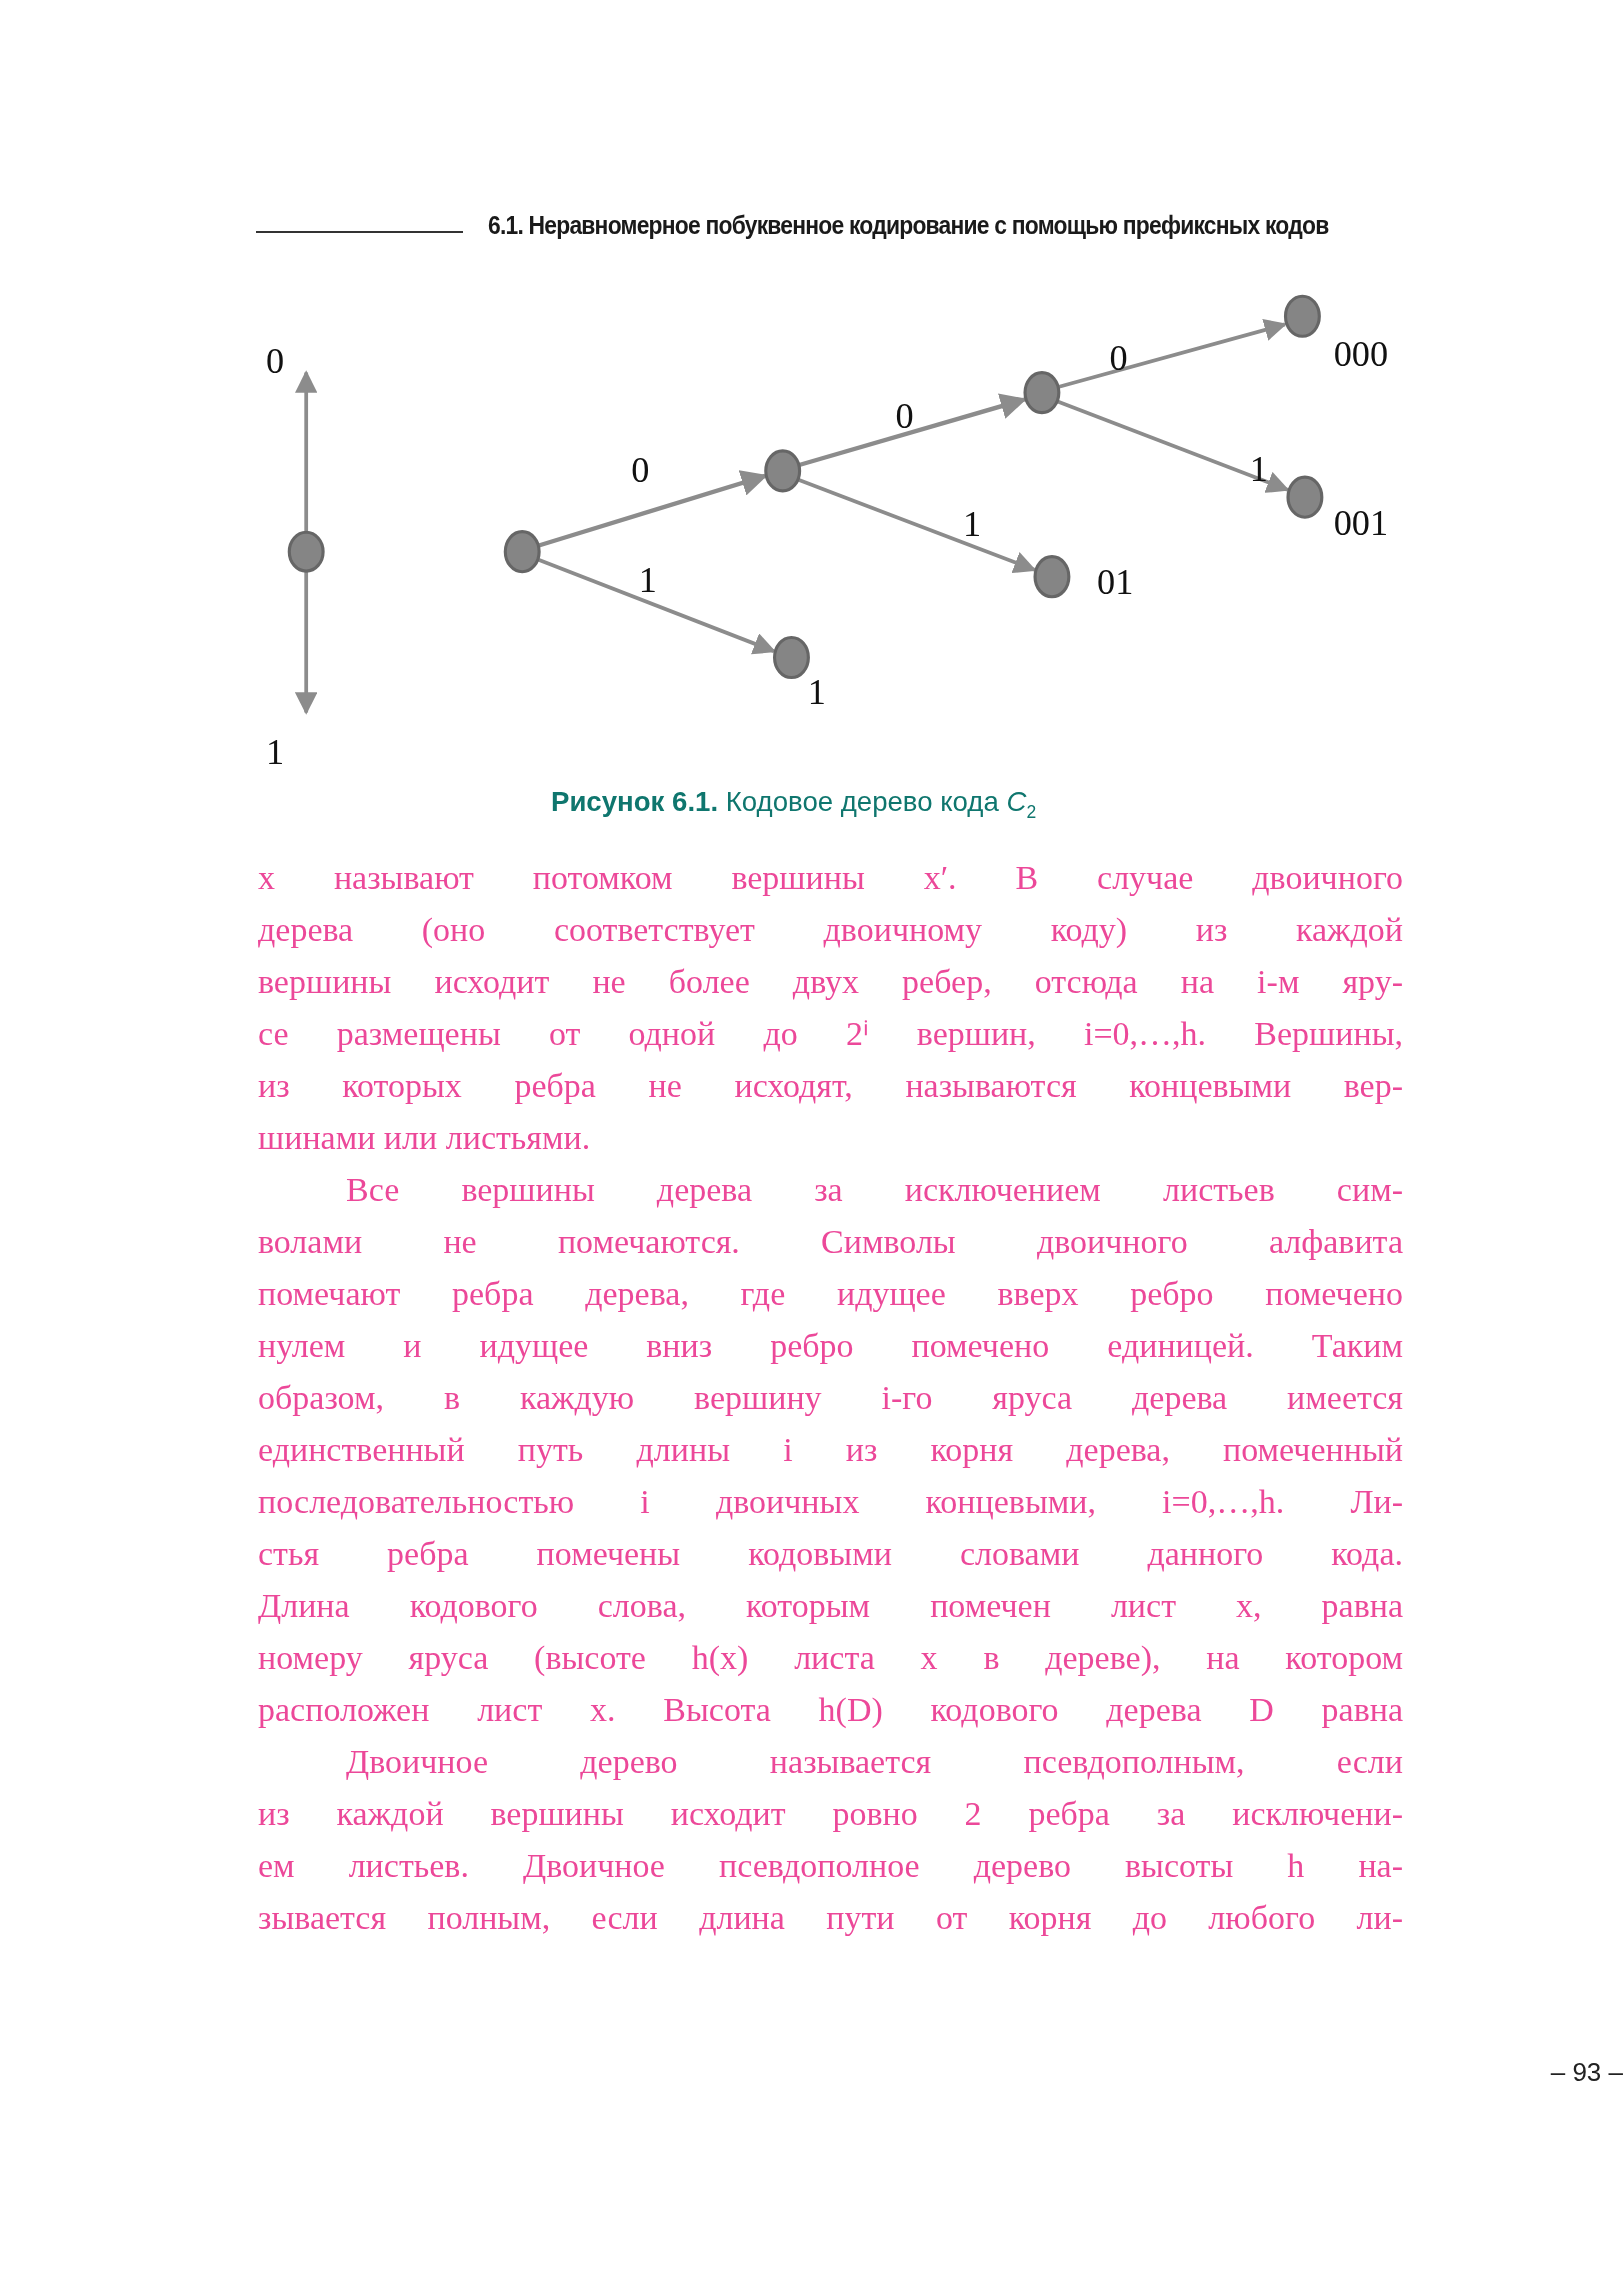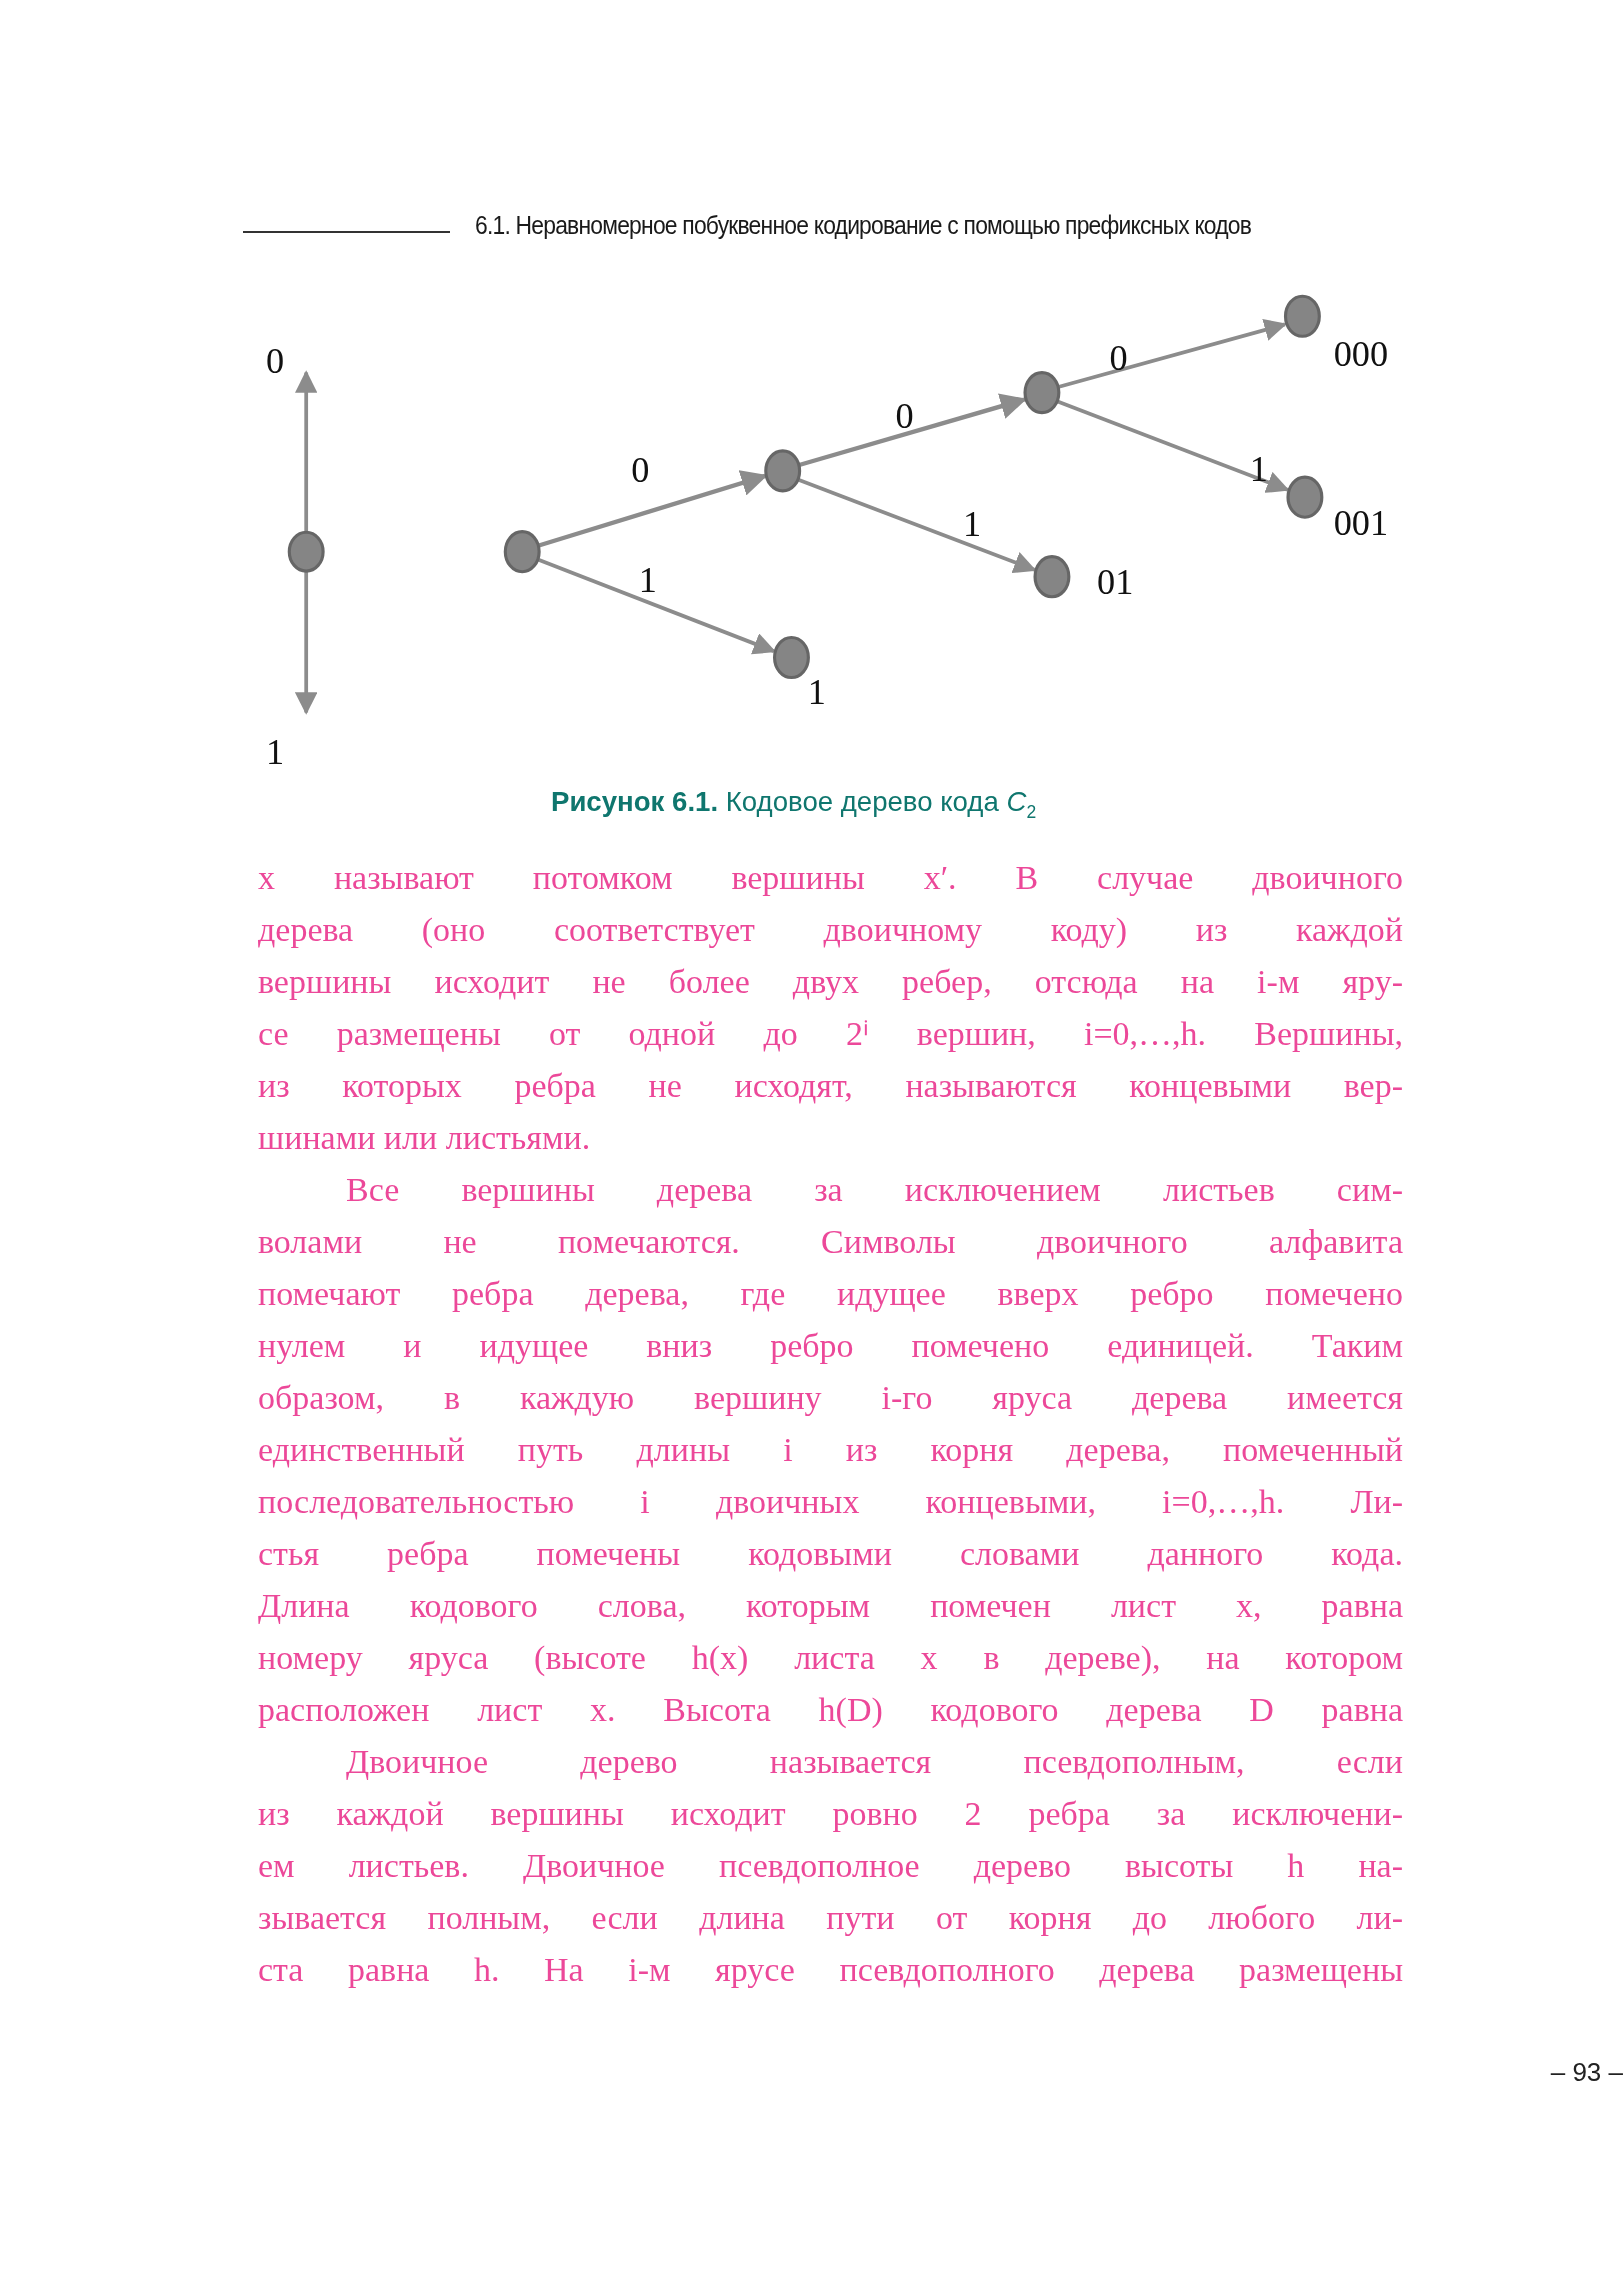--- a/index.html
+++ b/index.html
@@ -1,17 +1,17 @@
 <!DOCTYPE html>
 <html style="font-size:10px"><head>
 <meta charset="utf-8">
 <style>
   html,body{margin:0;padding:0;background:#fff;}
   body{width:1623px;height:2295px;position:relative;overflow:hidden;color:#111;}
-  .header{position:absolute;left:243px;top:210px;width:1146px;height:38px;}
+  .header{position:absolute;left:256px;top:210px;width:1146px;height:38px;font-weight:bold;}
   .header-rule{position:absolute;left:0;top:21px;width:207px;height:1.9px;background:#333;}
   .header-text{position:absolute;left:232px;top:0;font-family:"Liberation Sans",sans-serif;font-size:26px;letter-spacing:-0.9px;transform:scaleX(0.88);transform-origin:left top;white-space:nowrap;color:#1a1a1a;}
   .figure{position:absolute;left:0;top:0;width:1623px;height:789px;}
   .figure svg{position:absolute;left:0;top:0;}
   .caption{position:absolute;left:551px;top:786px;width:564px;font-family:"Liberation Sans",sans-serif;font-size:27.6px;white-space:nowrap;color:#0f766e;}
   .caption b{font-weight:bold;}
   .caption sub{font-size:17.5px;}
   .body{position:absolute;left:258px;top:852px;width:1145px;font-family:Liberation Serif, serif;font-size:34px;line-height:52px;color:#ec4899;}
   .line{display:block;white-space:nowrap;text-align:justify;text-align-last:justify;height:52px;}
   .line.last{text-align-last:left;}
@@ -101,17 +101,16 @@
   <span class="line">единственный путь длины i из корня дерева, помеченный</span>
   <span class="line">последовательностью i двоичных концевыми, i=0,…,h. Ли-</span>
   <span class="line">стья ребра помечены кодовыми словами данного кода.</span>
   <span class="line">Длина кодового слова, которым помечен лист x, равна</span>
   <span class="line">номеру яруса (высоте h(x) листа x в дереве), на котором</span>
   <span class="line">расположен лист x. Высота h(D) кодового дерева D равна</span>
   <span class="line indent">Двоичное дерево называется псевдополным, если</span>
   <span class="line">из каждой вершины исходит ровно 2 ребра за исключени-</span>
   <span class="line">ем листьев. Двоичное псевдополное дерево высоты h на-</span>
   <span class="line">зывается полным, если длина пути от корня до любого ли-</span>
-  <span class="line">ста равна h. На i-м ярусе псевдополного дерева размещены</span>
 </div>
 
 <div class="page-number">– 93 –</div>
 
 
 </body></html>

